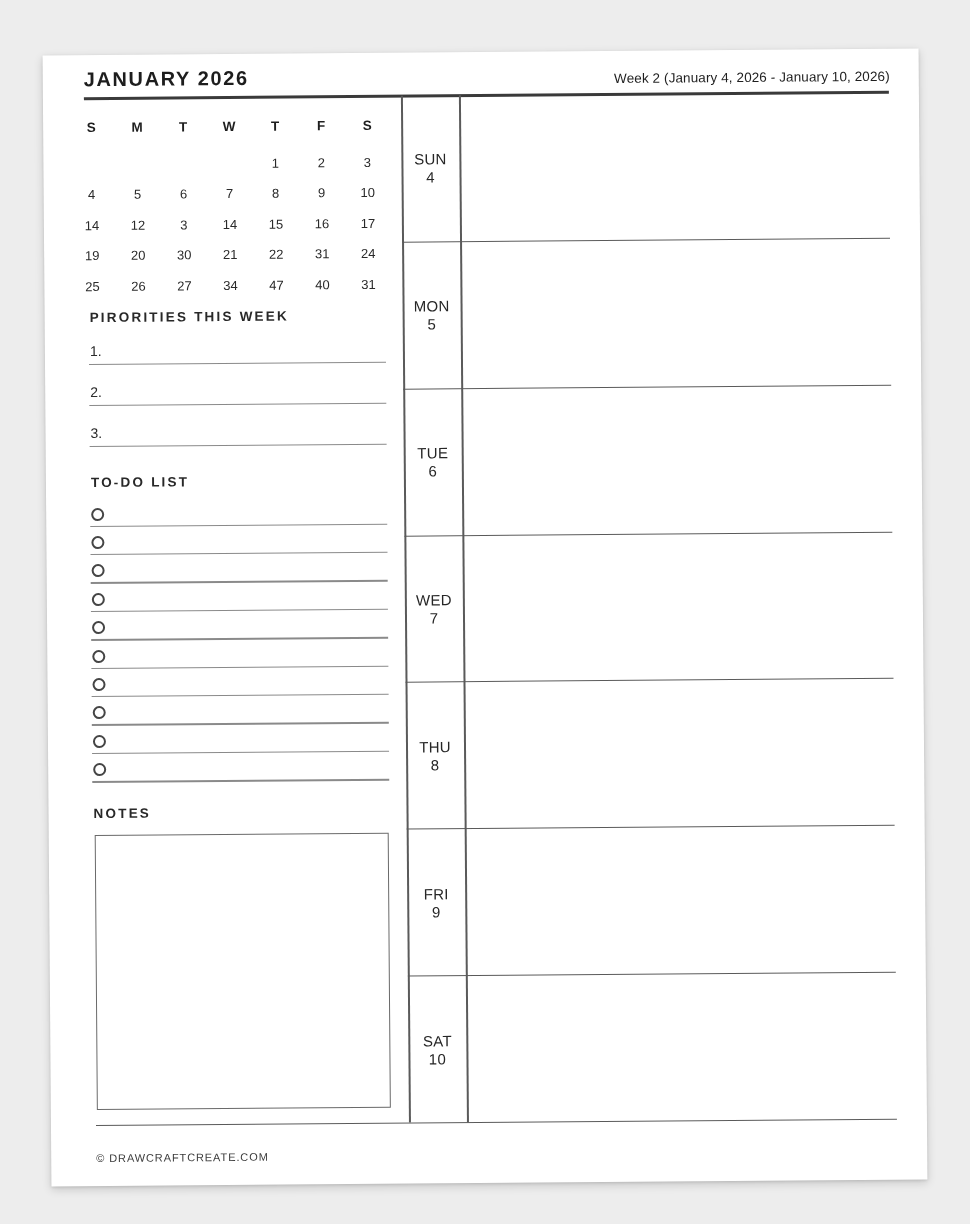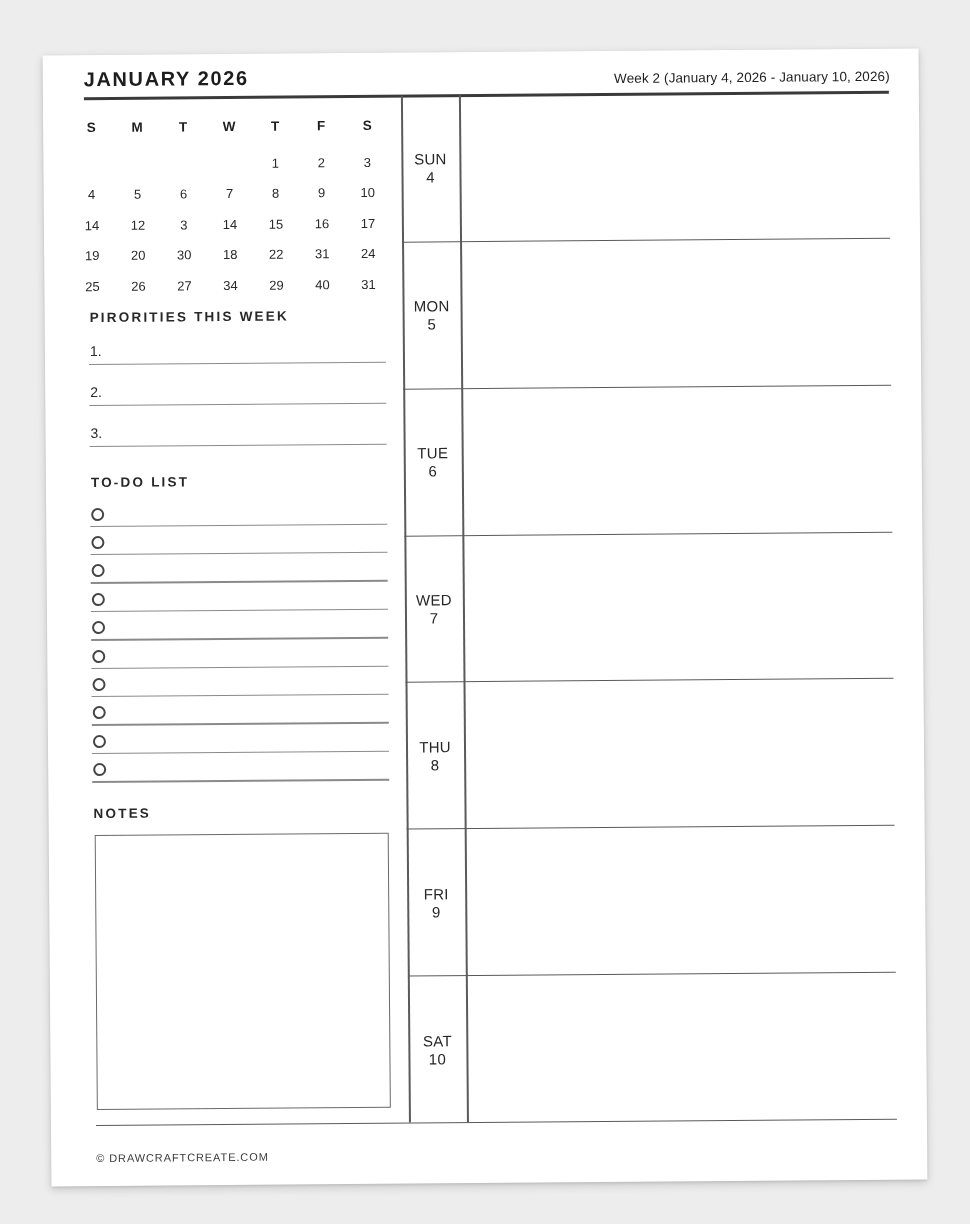--- a/index.html
+++ b/index.html
@@ -119,31 +119,31 @@
           <span class="cal-date">3</span>
           <span class="cal-date">14</span>
           <span class="cal-date">15</span>
           <span class="cal-date">16</span>
           <span class="cal-date">17</span>
         </div>
         <div class="cal-row">
           <span class="cal-date">19</span>
           <span class="cal-date">20</span>
           <span class="cal-date">30</span>
-          <span class="cal-date">18</span>
+          <span class="cal-date">21</span>
           <span class="cal-date">22</span>
           <span class="cal-date">31</span>
           <span class="cal-date">24</span>
         </div>
         <div class="cal-row">
           <span class="cal-date">25</span>
           <span class="cal-date">26</span>
           <span class="cal-date">27</span>
           <span class="cal-date">34</span>
-          <span class="cal-date">29</span>
+          <span class="cal-date">47</span>
           <span class="cal-date">40</span>
           <span class="cal-date">31</span>
         </div>
       </div>
   </div>
 
   <div class="sec-heading" style="top:255px;">PIRORITIES THIS WEEK</div>
   <div id="priorities">
       <div class="p-item" style="top: 288px;">
         <span class="p-num">1.</span>

